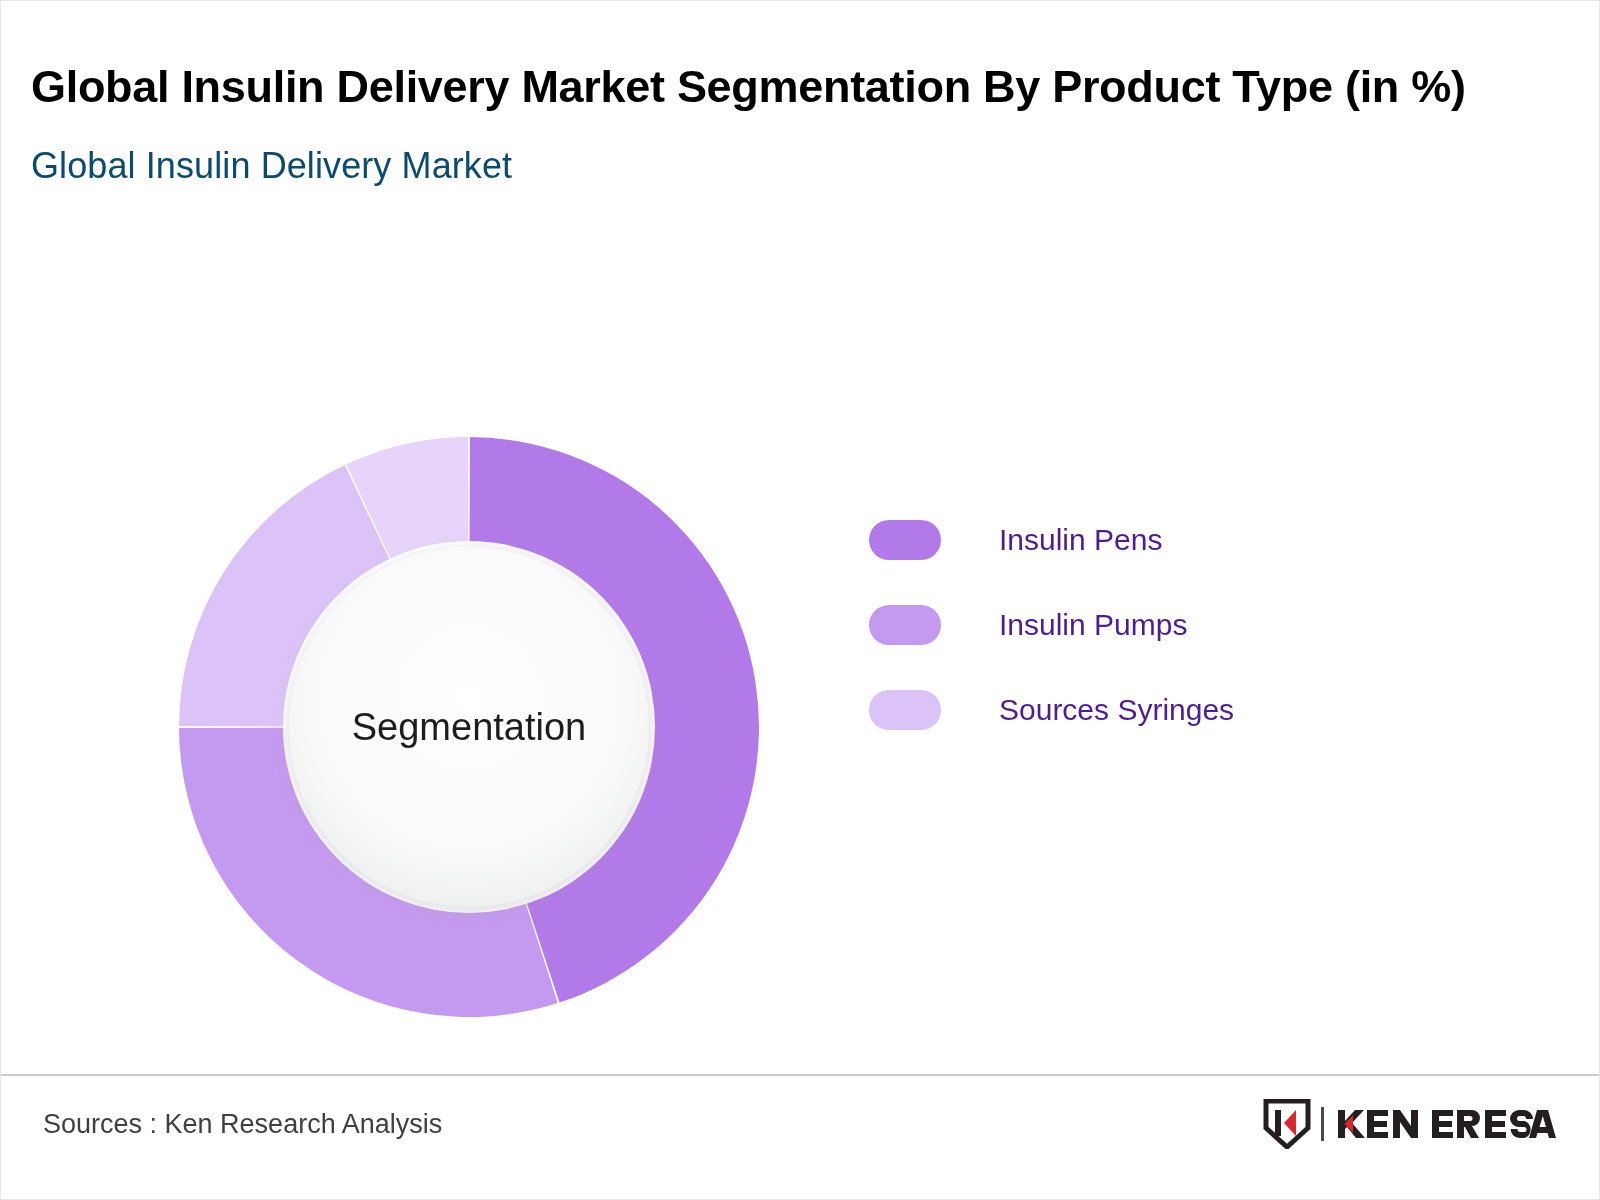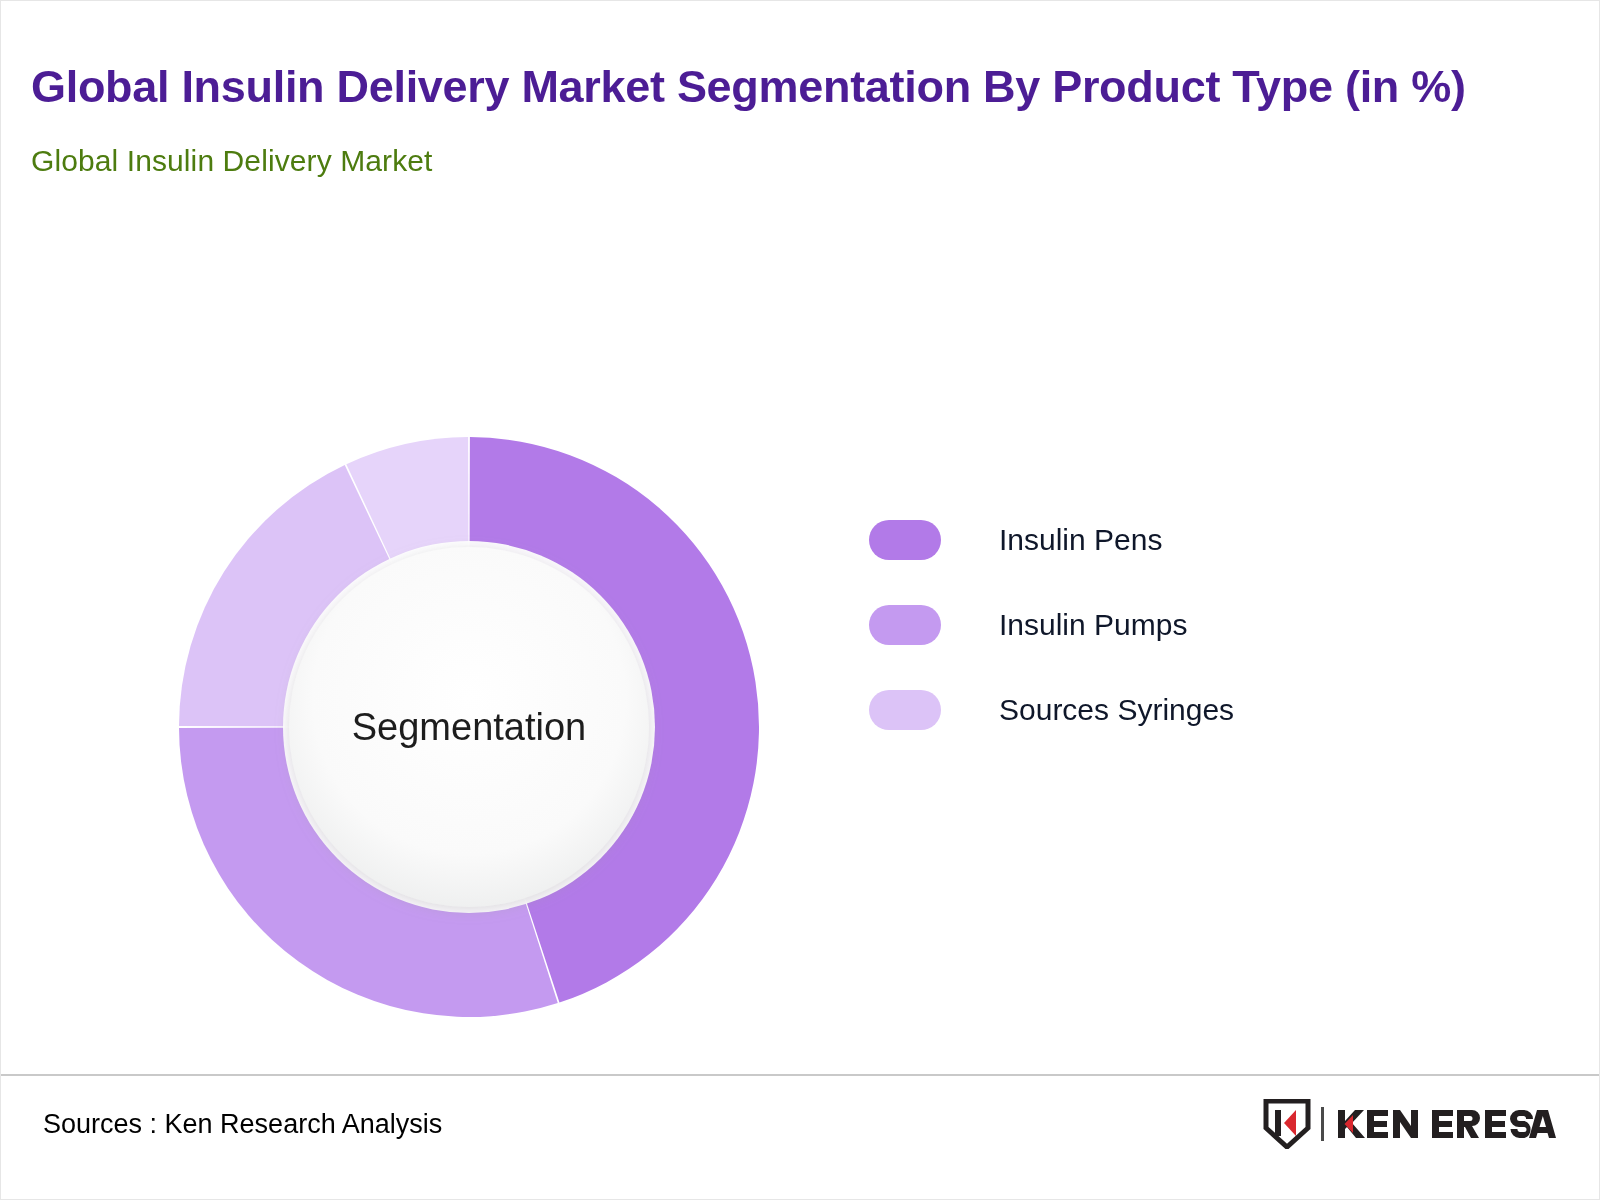--- a/index.html
+++ b/index.html
@@ -26,33 +26,33 @@
     position: absolute;
     left: 30px;
     top: 56px;
     width: 1540px;
   }
 
   .chart-title {
     font-size: 45px;
     font-weight: 700;
     line-height: 1.32;
-    color: #4c1d95;
+    color: #000000;
     letter-spacing: -0.3px;
     max-width: 1500px;
   }
 
   .subtitle-block {
     margin-top: 24px;
   }
 
   .chart-subtitle {
-    font-size: 30px;
+    font-size: 36px;
     font-weight: 400;
-    color: #4d7c0f;
+    color: #0c4a6e;
     line-height: 1.42;
     letter-spacing: 0.1px;
   }
 
   
   .chart-area {
     position: absolute;
     left: 0;
     top: 378px;
     width: 1600px;
@@ -100,21 +100,21 @@
   .legend-swatch {
     width: 72px;
     height: 40px;
     border-radius: 20px;
     flex: 0 0 auto;
   }
 
   .legend-label {
     margin-left: 58px;
     font-size: 30px;
-    color: #0f172a;
+    color: #4c1d95;
     font-weight: 400;
     white-space: nowrap;
   }
 
   
   .footer-rule {
     position: absolute;
     left: 0;
     top: 1073px;
     width: 1600px;
@@ -128,21 +128,21 @@
     top: 1075px;
     width: 1600px;
     height: 124px;
   }
 
   .sources {
     position: absolute;
     left: 42px;
     top: 33px;
     font-size: 27px;
-    color: #000000;
+    color: #404040;
     white-space: nowrap;
   }
 
   .brand {
     position: absolute;
     right: 36px;
     top: 20px;
     display: flex;
     align-items: center;
     height: 56px;

